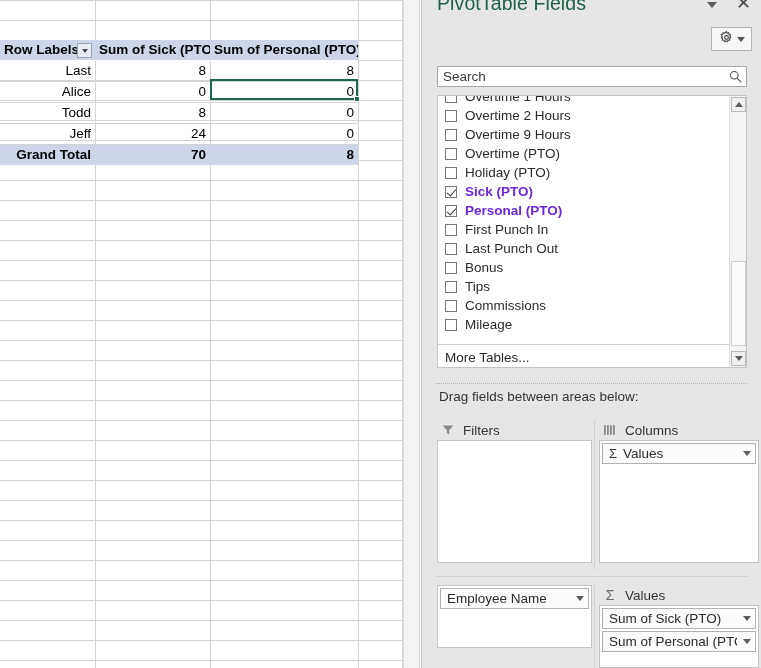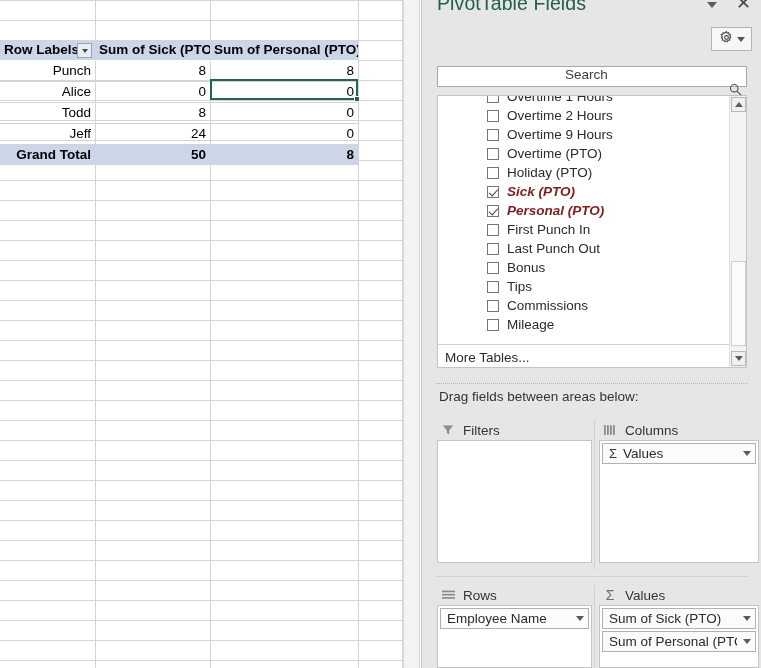--- a/index.html
+++ b/index.html
@@ -151,21 +151,21 @@
     border-left: 4px solid transparent;
     border-right: 4px solid transparent;
     border-top: 5px solid #555;
   }
 
   #search-box {
     position: absolute; left: 15px; top: 66px;
     width: 310px; height: 21px;
     background: #ffffff;
     border: 1px solid #a8a8a8;
-    display: flex; align-items: flex-end; flex-direction: column;
+    display: flex; align-items: center;
   }
   #search-box input {
     flex: 1;
     border: none; outline: none;
     font-size: 13.5px;
     color: #3c3c3c;
     padding: 0 4px 0 5px;
     background: transparent;
     font-family: "Liberation Sans", sans-serif;
     height: 19px;
@@ -178,21 +178,20 @@
     position: absolute; left: 15px; top: 95px;
     width: 310px; height: 273px;
     background: #ffffff;
     border: 1px solid #c4c4c4;
     overflow: hidden;
   }
   #field-scroll-area {
     position: absolute; left: 0; top: 0;
     width: 292px; height: 100%;
     overflow: hidden;
-    padding-left: 42px;
   }
   .field-item {
     position: relative;
     height: 19px;
     display: flex; align-items: center;
     padding-left: 7px;
     font-size: 13.5px;
     color: #2b2b2b;
     white-space: nowrap;
     cursor: pointer;
@@ -207,21 +206,21 @@
   }
   .field-item.checked .chk::after {
     content: "";
     position: absolute;
     left: 3px; top: 0px;
     width: 4px; height: 8px;
     border: solid #3c3c3c;
     border-width: 0 1.5px 1.5px 0;
     transform: rotate(42deg);
   }
-  .field-item.checked .f-label { font-weight: bold; color: #7f1d1d; font-style: italic; }
+  .field-item.checked .f-label { font-weight: bold; color: #6d28d9; }
 
   #more-tables-sep {
     position: absolute; left: 0; bottom: 22px;
     width: 292px; height: 1px; background: #d0d0d0;
   }
   #more-tables {
     position: absolute; left: 7px; bottom: 2px;
     font-size: 13.5px; color: #2b2b2b;
     cursor: pointer;
   }
@@ -395,42 +394,42 @@
             <span class="filter-btn">
               <span class="caret"></span>
             </span>
           </th>
           <th class="c-sick">Sum of Sick (PTO)</th>
           <th class="c-pers">Sum of Personal (PTO)</th>
         </tr>
       </thead>
       <tbody id="pivot-body">
           <tr class="row-data">
-            <td class="c-label">Punch</td>
+            <td class="c-label">Last</td>
             <td class="c-sick">8</td>
             <td class="c-pers">8</td>
           </tr>
           <tr class="row-data">
             <td class="c-label">Alice</td>
             <td class="c-sick">0</td>
             <td class="c-pers">0</td>
           </tr>
           <tr class="row-data">
             <td class="c-label">Todd</td>
             <td class="c-sick">8</td>
             <td class="c-pers">0</td>
           </tr>
           <tr class="row-data">
             <td class="c-label">Jeff</td>
             <td class="c-sick">24</td>
             <td class="c-pers">0</td>
           </tr>
           <tr class="row-total">
             <td class="c-label">Grand Total</td>
-            <td class="c-sick">50</td>
+            <td class="c-sick">70</td>
             <td class="c-pers">8</td>
           </tr>
         </tbody>
     </table>
 
     <div id="selection" style="border-color: rgb(33, 103, 75);">
       <div class="handle" style="background: rgb(33, 103, 75);"></div>
     </div>
   </div>
 
@@ -567,30 +566,20 @@
       <div class="area-drop" id="drop-columns">
           <div class="pill">
             <span class="p-sigma">Σ</span>
             <span class="p-text">Values</span>
             <span class="p-caret"></span>
           </div>
         </div>
     </div>
 
     <div class="area-box" id="area-rows">
-      <div class="area-head">
-        <span class="a-icon">
-          <svg width="13" height="11" viewBox="0 0 16 12" fill="#8a8a8a">
-            <rect x="0" y="0" width="16" height="2"></rect>
-              <rect x="0" y="4" width="16" height="2"></rect>
-            <rect x="0" y="8" width="16" height="2"></rect>
-          </svg>
-        </span>
-        <span>Rows</span>
-      </div>
       <div class="area-drop" id="drop-rows">
           <div class="pill">
             <span class="p-text">Employee Name</span>
             <span class="p-caret"></span>
           </div>
         </div>
     </div>
 
     <div class="area-box" id="area-values">
       <div class="area-head">

